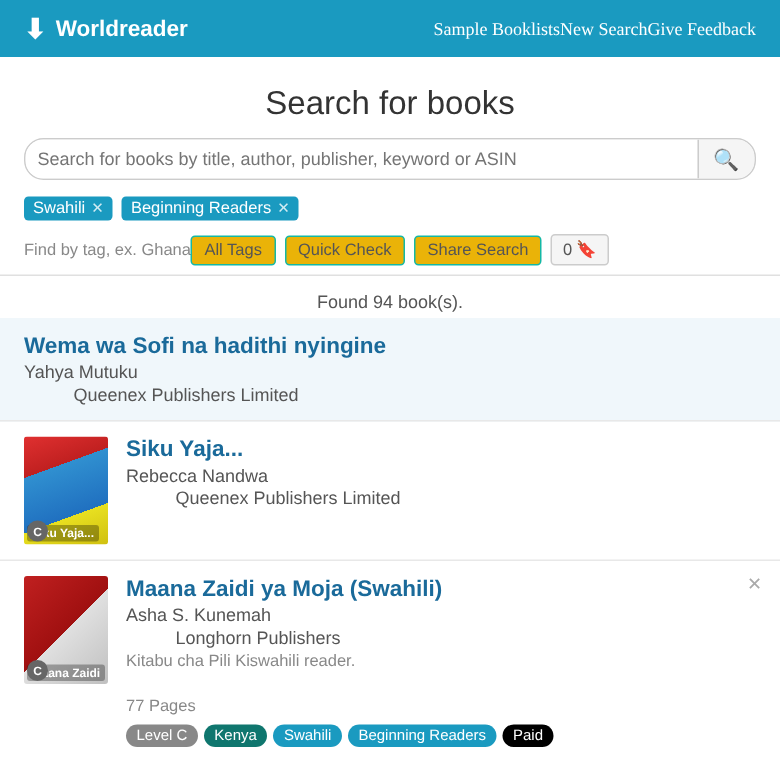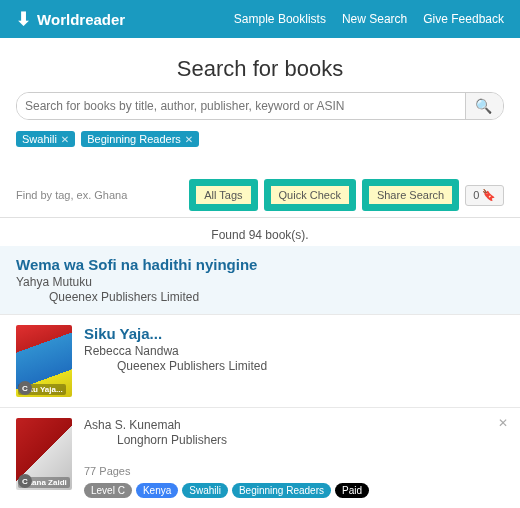--- a/index.html
+++ b/index.html
@@ -19,21 +19,21 @@
       color: #fff;
       font-size: 15px;
       font-weight: bold;
       gap: 6px;
     }
     .header-logo .logo-icon {
       font-size: 18px;
     }
     .header-nav {
       display: flex;
-      gap: 16px;
+      font-family: Liberation Serif, serif;
     }
     .header-nav a {
       color: #fff;
       text-decoration: none;
       font-size: 12px;
     }
 
     
     .page-title-section {
       text-align: center;
@@ -95,37 +95,35 @@
       cursor: pointer;
       font-size: 10px;
       color: rgba(255,255,255,0.8);
     }
 
     
     .filter-row {
       padding: 4px 16px 6px;
       display: flex;
       align-items: center;
-      justify-content: space-between;
-      margin-top: 23px;
     }
     .find-by-tag {
       font-size: 11px;
       color: #888;
     }
     .filter-buttons {
       display: flex;
       gap: 6px;
       align-items: center;
     }
     .filter-btn {
       font-size: 11px;
       padding: 3px 8px;
-      border: 7px solid #14b8a6;
-      background: #fef9c3;
+      border: 1px solid #14b8a6;
+      background: #eab308;
       border-radius: 3px;
       cursor: pointer;
       color: #555;
     }
     .share-count {
       display: flex;
       align-items: center;
       gap: 3px;
       font-size: 11px;
       color: #555;
@@ -240,21 +238,21 @@
       gap: 4px;
       margin-top: 6px;
     }
     .pill {
       font-size: 10px;
       padding: 2px 7px;
       border-radius: 10px;
       color: #fff;
     }
     .pill-level-c { background: #888; }
-    .pill-kenya { background: #3b82f6; }
+    .pill-kenya { background: #0f766e; }
     .pill-swahili { background: #1a9ac0; }
     .pill-beginning { background: #1a9ac0; }
     .pill-paid { background: #000000; }
 
     
     .close-icon {
       position: absolute;
       top: 8px;
       right: 12px;
       color: #aaa;
@@ -343,22 +341,24 @@
   </div>
 
   <div class="book-item" style="position:relative;">
     <div class="book-cover">
       <div class="book-cover-inner cover-maana">
         <span class="cover-label">Maana Zaidi</span>
         <div class="cover-c-badge">C</div>
       </div>
     </div>
     <div class="book-info">
+      <div class="book-title">Maana Zaidi ya Moja (Swahili)</div>
       <div class="book-author">Asha S. Kunemah</div>
       <div class="book-publisher">Longhorn Publishers</div>
+      <div class="book-description">Kitabu cha Pili Kiswahili reader.</div>
       <div class="book-pages">77 Pages</div>
       <div class="tag-pills">
         <span class="pill pill-level-c">Level C</span>
         <span class="pill pill-kenya">Kenya</span>
         <span class="pill pill-swahili">Swahili</span>
         <span class="pill pill-beginning">Beginning Readers</span>
         <span class="pill pill-paid">Paid</span>
       </div>
 
     </div>

